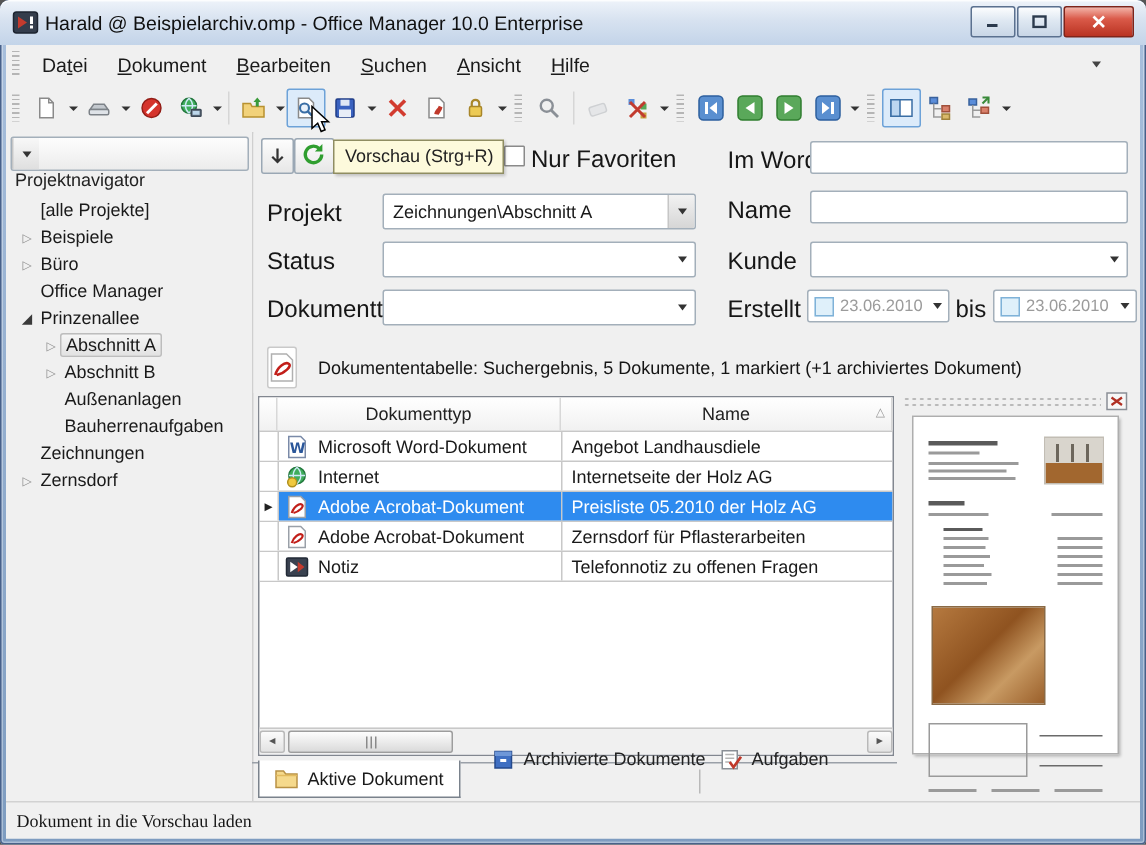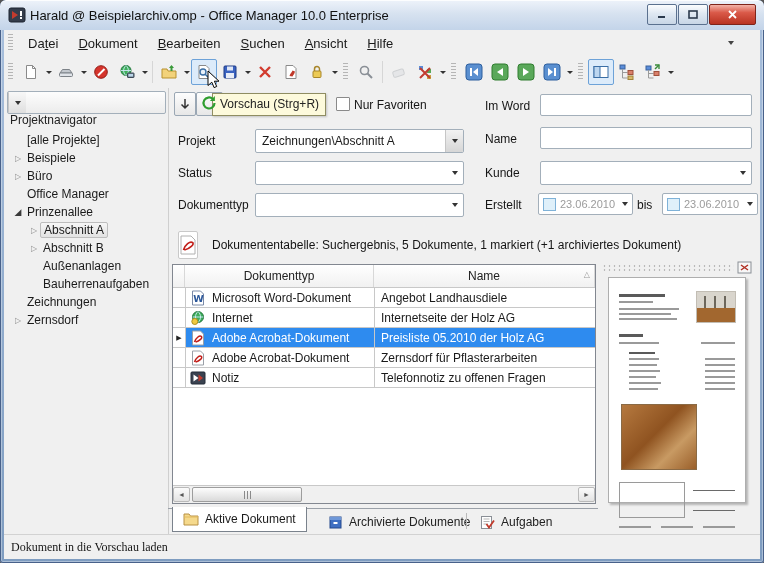--- a/index.html
+++ b/index.html
@@ -63,21 +63,21 @@
   .tlabel{padding:0 3px;white-space:nowrap;}
   .tlabel.sel{background:linear-gradient(#f6f6f6,#e2e2e2);border:1px solid #bdbdbd;border-radius:2px;}
 
   
   .formarea{left:169px;top:88px;width:591px;height:140px;background:#f0f0f0;}
   .sqbtn{background:linear-gradient(#fdfdfd,#e7e7e7);border:1px solid #9aa7b4;border-radius:2px;
     display:flex;align-items:center;justify-content:center;}
   .tooltip{background:#fdfadc;border:1px solid #8f8d62;padding:2px 6px 2px 7px;font-size:12px;
     color:#222;white-space:nowrap;box-shadow:1px 1px 2px rgba(0,0,0,.2);z-index:4;}
   .cb{width:12px;height:12px;background:#fff;border:1px solid #8a8a8a;border-radius:1px;}
-  .flabel{font-size:12px;color:#161616;white-space:nowrap;}
+  .flabel{font-size:16px;color:#161616;white-space:nowrap;}
   .tbox{background:#fff;border:1px solid #a3afba;border-radius:2px;}
   .datebox{background:#fff;border:1px solid #a3afba;border-radius:2px;display:flex;align-items:center;padding:0 4px;gap:4px;}
   .datebox .dcb{width:11px;height:11px;background:#dff0fa;border:1px solid #7fb2d8;flex:none;}
   .datebox .dval{color:#9b9b9b;font-size:11px;flex:1;}
 
   
   .docheader{left:169px;top:228px;width:430px;height:34px;background:#f0f0f0;display:flex;align-items:center;}
   .pdfbox{width:26px;height:26px;margin-left:9px;background:#fff;border:1px solid #c9c9c9;border-radius:2px;
     display:flex;align-items:center;justify-content:center;}
   .summary{margin-left:14px;font-size:12px;color:#141414;white-space:nowrap;}
@@ -102,21 +102,21 @@
     display:flex;align-items:center;justify-content:center;font-size:7px;color:#555;box-sizing:border-box;}
   .sthumb{width:110px;height:15px;margin-left:2px;background:linear-gradient(#fdfdfd,#dadada);border:1px solid #9d9d9d;border-radius:2px;
     display:flex;align-items:center;justify-content:center;gap:2px;box-sizing:border-box;}
   .sthumb i{width:1px;height:8px;background:#8a8a8a;}
   .strack{flex:1;}
 
   
   .tabline{left:168px;top:508px;width:430px;height:1px;background:#9aa0a8;}
   .tab{position:absolute;display:flex;align-items:center;gap:6px;font-size:12px;white-space:nowrap;}
   .tab.active{left:172px;top:507px;height:24px;padding:0 10px;background:#fff;border:1px solid #7a828c;border-top:none;z-index:3;}
-  .tab.inactive{top:512px;height:20px;padding:0 8px;color:#222;}
+  .tab.inactive{top:496px;height:20px;padding:0 8px;color:#222;}
   .tabsep{position:absolute;top:513px;width:1px;height:16px;background:#b9b9b9;}
 
   
   .preview{left:598px;top:262px;width:156px;height:244px;background:#f0f0f0;}
   .pvdots{left:602px;top:264px;width:132px;height:9px;
     background-image:radial-gradient(#b9b9b9 1px,transparent 1.2px);background-size:5px 4px;}
   .pvclose{left:737px;top:260px;width:15px;height:14px;}
   .pvpage{left:608px;top:277px;width:136px;height:224px;background:#fff;border:1px solid #aeaeae;
     box-shadow:1.5px 1.5px 2px rgba(0,0,0,.25);}
   .pl{position:absolute;background:#9a9a9a;}
@@ -430,21 +430,21 @@
   <div class="abs sqbtn" style="left:174px;top:92px;width:20px;height:22px;">
     <svg width="12" height="13" viewBox="0 0 12 13">
         <path d="M6 1v8M2.5 6.5L6 10l3.5-3.5" stroke="#333" fill="none" stroke-width="1.5"></path>
       </svg>
   </div>
   <div class="abs sqbtn" style="left:196px;top:92px;width:25px;height:22px;"></div>
   <svg class="abs" style="left:201px;top:95px;z-index:5;" width="16" height="16" viewBox="0 0 16 16">
     <path d="M13.5 8a5.5 5.5 0 11-1.7-4" fill="none" stroke="#2f9e2f" stroke-width="2.2"></path>
       <path d="M13.9 1v5h-5z" fill="#2f9e2f"></path>
   </svg>
-  <div class="abs tooltip" style="left:212px;top:93px;height:17px;line-height:17px;">Vorschau (Strg+R)</div>
+  <div class="abs tooltip" style="left:222px;top:93px;height:17px;line-height:17px;">Vorschau (Strg+R)</div>
 
   <div class="abs cb" style="left:336px;top:97px;"></div>
   <div class="abs flabel" style="left:354px;top:98px;">Nur Favoriten</div>
 
   <div class="abs flabel" style="left:178px;top:134px;">Projekt</div>
   <div class="abs combo" style="left:255px;top:129px;width:207px;height:22px;">
     <span class="val">Zeichnungen\Abschnitt A</span>
     <span class="cbtn" style="background:linear-gradient(#f2f2f2,#d6d6d6);">
         <span class="arr"></span>
       </span>

